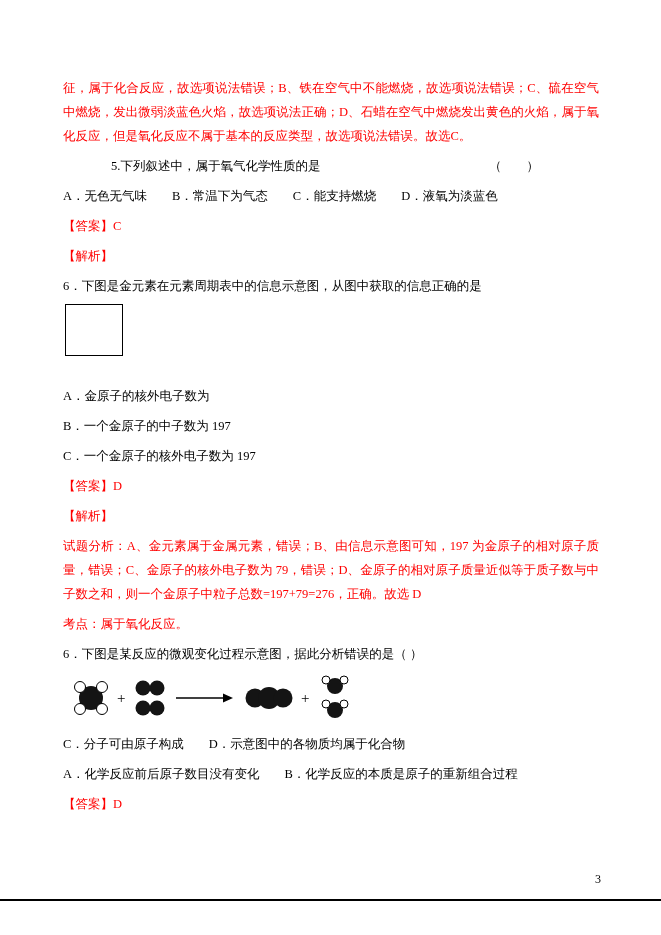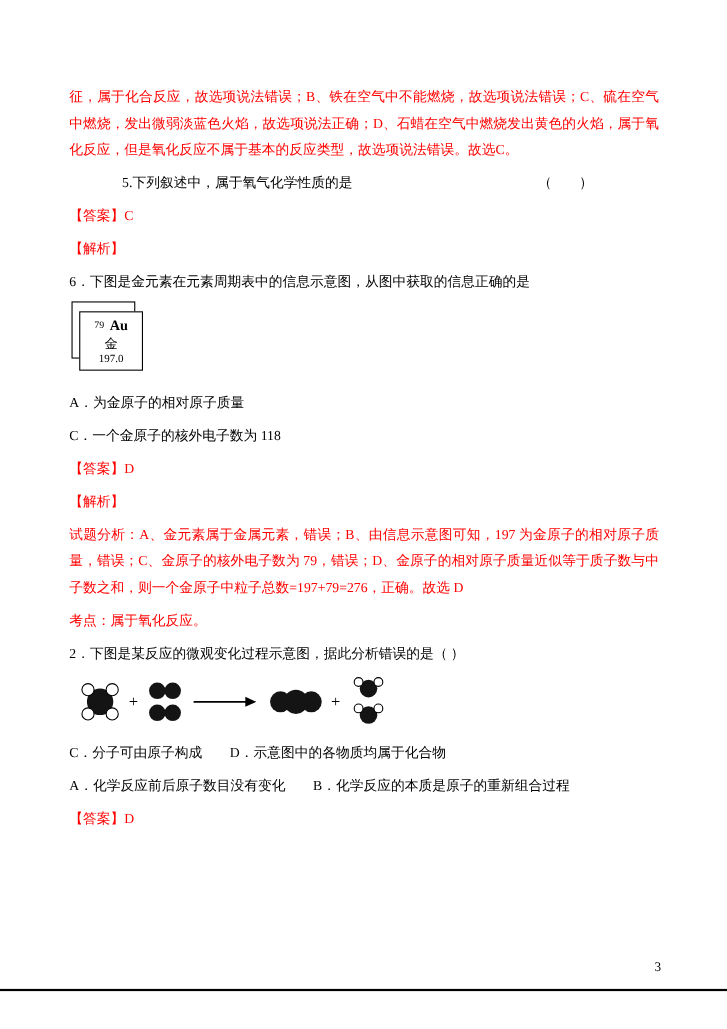--- a/index.html
+++ b/index.html
@@ -63,45 +63,39 @@
 
 <div class="page">
   <div class="content">
 
     <p class="block red">征，属于化合反应，故选项说法错误；B、铁在空气中不能燃烧，故选项说法错误；C、硫在空气中燃烧，发出微弱淡蓝色火焰，故选项说法正确；D、石蜡在空气中燃烧发出黄色的火焰，属于氧化反应，但是氧化反应不属于基本的反应类型，故选项说法错误。故选C。</p>
 
     <div class="block stem-row">
       <span>5.下列叙述中，属于氧气化学性质的是</span>
       <span class="bracket">（　　）</span>
     </div>
+    <p class="block">A．无色无气味　　B．常温下为气态　　C．能支持燃烧　　D．液氧为淡蓝色</p>
     <p class="block red">【答案】C</p>
     <p class="block red">【解析】</p>
 
     <p class="block">6．下图是金元素在元素周期表中的信息示意图，从图中获取的信息正确的是</p>
 
     <div class="element-figure">
       <div class="el-back"></div>
-      <div class="el-front">
-        <div class="el-top">
-          <span class="el-num">79</span>
-          <span class="el-sym">Au</span>
-        </div>
-        <div class="el-name">金</div>
-        <div class="el-mass">197.0</div>
-      </div>
     </div>
 
-    <p class="block">A．为金原子的相对原子质量</p>
-    <p class="block">C．一个金原子的核外电子数为 118</p>
+    <p class="block">A．金原子的核外电子数为</p>
+    <p class="block">B．一个金原子的中子数为 197</p>
+    <p class="block">C．一个金原子的核外电子数为 197</p>
     <p class="block red">【答案】D</p>
     <p class="block red">【解析】</p>
     <p class="block red">试题分析：A、金元素属于金属元素，错误；B、由信息示意图可知，197 为金原子的相对原子质量，错误；C、金原子的核外电子数为 79，错误；D、金原子的相对原子质量近似等于质子数与中子数之和，则一个金原子中粒子总数=197+79=276，正确。故选 D</p>
     <p class="block red">考点：属于氧化反应。</p>
 
-    <p class="block">2．下图是某反应的微观变化过程示意图，据此分析错误的是（ ）</p>
+    <p class="block">6．下图是某反应的微观变化过程示意图，据此分析错误的是（ ）</p>
 
     <div class="reaction-figure">
       <svg width="320" height="52" viewBox="0 0 320 52">
 
         <g>
           <circle cx="28" cy="26" r="12" fill="#141414"></circle>
           <circle cx="17" cy="15" r="5.5" fill="#ffffff" stroke="#000" stroke-width="1"></circle>
           <circle cx="39" cy="15" r="5.5" fill="#ffffff" stroke="#000" stroke-width="1"></circle>
           <circle cx="17" cy="37" r="5.5" fill="#ffffff" stroke="#000" stroke-width="1"></circle>
           <circle cx="39" cy="37" r="5.5" fill="#ffffff" stroke="#000" stroke-width="1"></circle>

